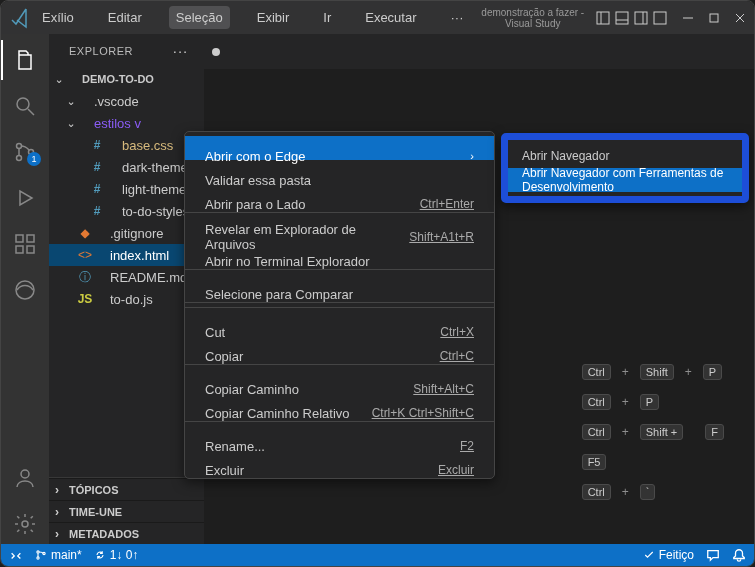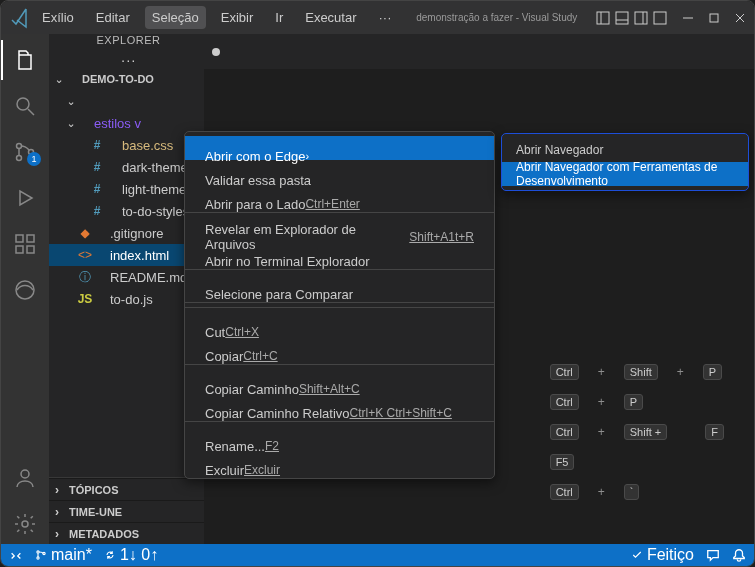--- a/index.html
+++ b/index.html
@@ -1,20 +1,20 @@
 <!DOCTYPE html>
 <html><head>
 <meta charset="utf-8">
 <style>
   * { margin: 0; padding: 0; box-sizing: border-box; font-family: "Segoe UI", -apple-system, sans-serif; }
   body { background: #1e1e1e; color: #ccc; width: 755px; height: 567px; overflow: hidden; border: 1px solid #444; border-radius: 8px; position: relative; }
   
   
   .titlebar { height: 33px; background: #323233; display: flex; align-items: center; padding: 0 6px; font-size: 13px; color: #ccc; }
-  .titlebar .menu { display: flex; gap: 8px; align-items: center; }
+  .titlebar .menu { display: flex; gap: 20px; align-items: center; }
   .titlebar .menu-item { padding: 4px 7px; border-radius: 4px; cursor: default; }
   .titlebar .menu-selected { background: #505052; }
   .titlebar .title-center { flex: 1; text-align: center; font-size: 10px; color: #9a9a9a; }
   .titlebar .win-controls { display: flex; gap: 10px; align-items: center; }
   .titlebar .layout-icons { display: flex; gap: 3px; margin-right: 12px; }
   .layout-icon, .win-icon { width: 16px; height: 16px; display: flex; align-items: center; justify-content: center; color:#ccc; }
   .win-icon svg, .layout-icon svg { stroke: #ccc; fill: none; stroke-width: 1; }
 
   
   .app { display: flex; height: calc(100% - 33px - 22px); }
@@ -23,21 +23,21 @@
   .activitybar { width: 48px; background: #333333; display: flex; flex-direction: column; align-items: center; padding-top: 6px; justify-content: space-between; }
   .activitybar .top-icons, .activitybar .bottom-icons { display: flex; flex-direction: column; align-items: center; gap: 6px; }
   .act-icon { width: 48px; height: 40px; display: flex; align-items: center; justify-content: center; color: #888; position: relative; }
   .act-icon.active { color: #fff; }
   .act-icon.active::before { content:""; position:absolute; left:0; top:0; bottom:0; width:2px; background:#fff; }
   .act-icon svg { width: 24px; height: 24px; stroke: currentColor; fill: none; stroke-width: 1.5; }
   .badge { position:absolute; bottom:6px; left:26px; background:#0d70c7; color:#fff; font-size:9px; border-radius:8px; min-width:14px; height:14px; display:flex; align-items:center; justify-content:center; padding:0 3px;}
 
   
   .sidebar { width: 155px; background: #252526; display: flex; flex-direction: column; font-size: 13px; }
-  .sidebar-header { height: 34px; display: flex; align-items: center; justify-content: space-between; padding: 0 16px 0 20px; font-size: 11px; color:#bbb; letter-spacing: .5px; flex-direction: column; }
+  .sidebar-header { height: 34px; display: flex; align-items: center; justify-content: space-between; padding: 0 16px 0 20px; font-size: 11px; color:#bbb; letter-spacing: .5px; }
   .sidebar-header .more { color:#ccc; font-size: 14px; }
   .tree { flex: 1; overflow: hidden; }
   .tree-row { display: flex; align-items: center; height: 22px; padding-left: 4px; font-size: 13px; color:#ccc; cursor:default; gap: 4px; white-space: nowrap; }
   .tree-row.selected { background: #094771; color: #fff; }
   .tree-row .chev { width: 12px; font-size: 11px; display:inline-block; text-align:center; }
   .tree-row .file-icon { width: 16px; display:inline-flex; align-items:center; justify-content:center; font-size: 12px; }
   .tree-row .label { flex:1; overflow:hidden; text-overflow: ellipsis; padding-left: 13px; }
   .indent-1 { padding-left: 16px; }
   .indent-2 { padding-left: 28px; }
   .indent-3 { padding-left: 40px; }
@@ -50,38 +50,38 @@
   .ic-html { color:#e37933; }
   .ic-js { color:#cbcb41; font-weight:600; font-size:10px; }
   .ic-git { color:#e37933; }
   .ic-info { color:#519aba; }
 
   
   .editor-area { flex: 1; background: #1e1e1e; position: relative; }
   .editor-tabs-region { height: 35px; background:#252526; }
   .open-dot { position:absolute; top: 14px; left: 8px; width:8px; height:8px; border-radius:50%; background:#ccc; }
   .kbd-hints { position:absolute; right: 30px; top: 330px; display:flex; flex-direction:column; gap:14px; align-items:flex-start; font-size:12px; color:#8e8e8e;}
-  .kbd-hints .row { display:flex; align-items:center; gap:19px; }
+  .kbd-hints .row { display:flex; align-items:center; gap:11px; }
   .kbd { background:#333; border:1px solid #4a4a4a; border-radius:3px; padding:1px 5px; font-size:11px; color:#ccc; }
   .plus { color:#8e8e8e; }
 
   
   .context-menu { position: absolute; top: 130px; left: 183px; width: 311px; background: #252526; border: 1px solid #454545; box-shadow: 0 4px 12px rgba(0,0,0,.5); font-size: 13px; color:#ccc; padding: 4px 0; border-radius: 5px; z-index: 100; }
-  .context-menu .item { display:flex; align-items:center; justify-content: flex-start; padding: 20px 20px 4px 20px; height: 18px; }
+  .context-menu .item { display:flex; align-items:center; justify-content: space-between; padding: 20px 20px 4px 20px; height: 18px; }
   .context-menu .item.hover { background: #0d70c7; color: #fff; }
   .context-menu .sep { height:1px; background:#454545; margin: 4px 0; }
   .context-menu .shortcut { color:#aaa; font-size:12px;text-decoration:underline; }
   .context-menu .arrow { font-size:11px; }
 
-  .submenu { position:absolute; top: 132px; left: 500px; width: 248px; background:#252526; border:1px solid #1d4ed8; box-shadow: 0 4px 12px rgba(0,0,0,.5); font-size: 12px; color:#ccc; padding:4px 0; border-radius:5px; z-index: 101; }
+  .submenu { position:absolute; top: 132px; left: 500px; width: 248px; background:#252526; border:7px solid #1d4ed8; box-shadow: 0 4px 12px rgba(0,0,0,.5); font-size: 12px; color:#ccc; padding:4px 0; border-radius:5px; z-index: 101; }
   .submenu .item { display:flex; align-items:center; padding: 3px 14px; height: 24px; }
   .submenu .item.hover { background:#0d70c7; color:#fff; }
 
   
-  .statusbar { height: 22px; background: #0d70c7; display:flex; align-items:center; color:#fff; font-size:16px; padding: 0 8px; justify-content: space-between; }
+  .statusbar { height: 22px; background: #0d70c7; display:flex; align-items:center; color:#fff; font-size:12px; padding: 0 8px; justify-content: space-between; }
   .statusbar .left, .statusbar .right { display:flex; gap:12px; align-items:center; }
   .statusbar .seg { display:flex; gap:4px; align-items:center; }
   .statusbar svg { stroke:#fff; fill:none; stroke-width:1.5; }
 </style>
 </head>
 <body>
 
 <div class="titlebar">
   <span class="act-icon" style="width:28px;height:28px;color:#519aba">
     <svg viewBox="0 0 24 24">
@@ -208,20 +208,21 @@
       <span>EXPLORER</span>
       <span class="more">···</span>
     </div>
     <div class="tree-row indent-0">
       <span class="chev">⌄</span>
       <span class="label" style="font-weight:700; font-size:11px;">DEMO-TO-DO</span>
     </div>
     <div class="tree" id="file-tree">
         <div class="tree-row indent-1">
           <span class="chev">⌄</span>
+          <span class="label">.vscode</span>
         </div>
         <div class="tree-row indent-1">
           <span class="chev">⌄</span>
           <span class="label" style="color:#8b5cf6">estilos v</span>
         </div>
         <div class="tree-row indent-3">
           <span class="file-icon ic-hash">#</span>
           <span class="label" style="color:#d7ba7d">base.css</span>
         </div>
         <div class="tree-row indent-3">

